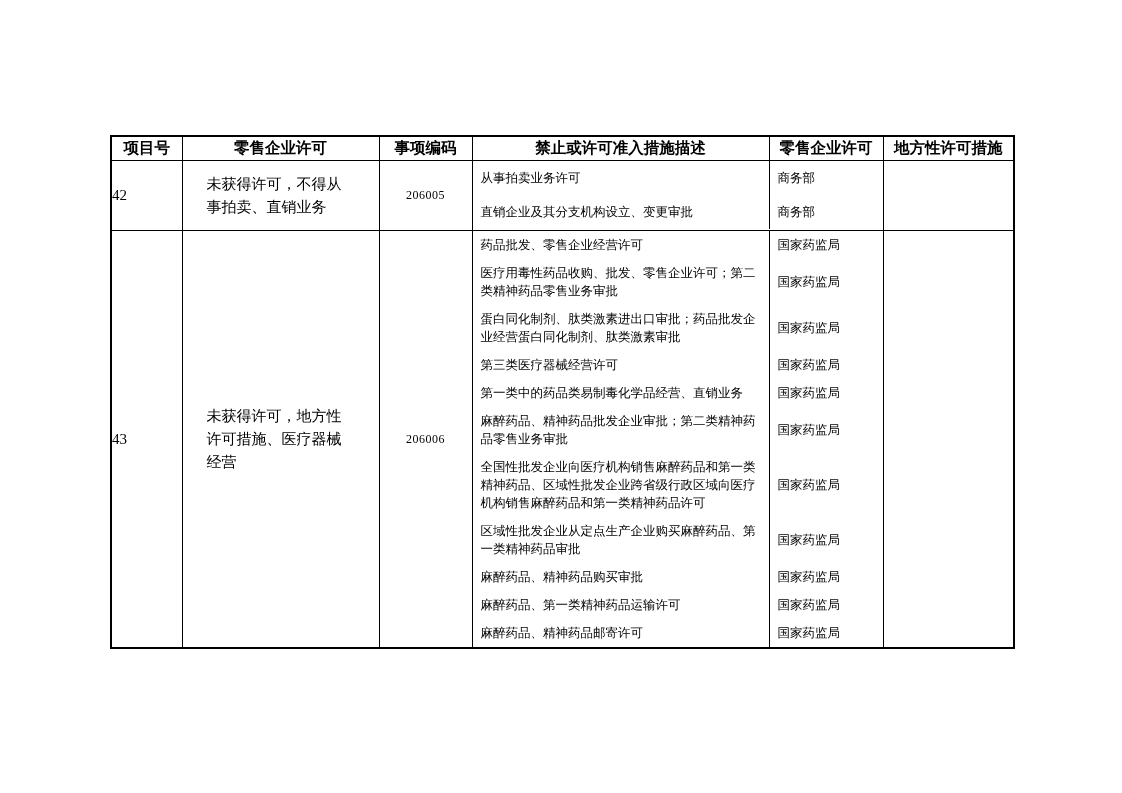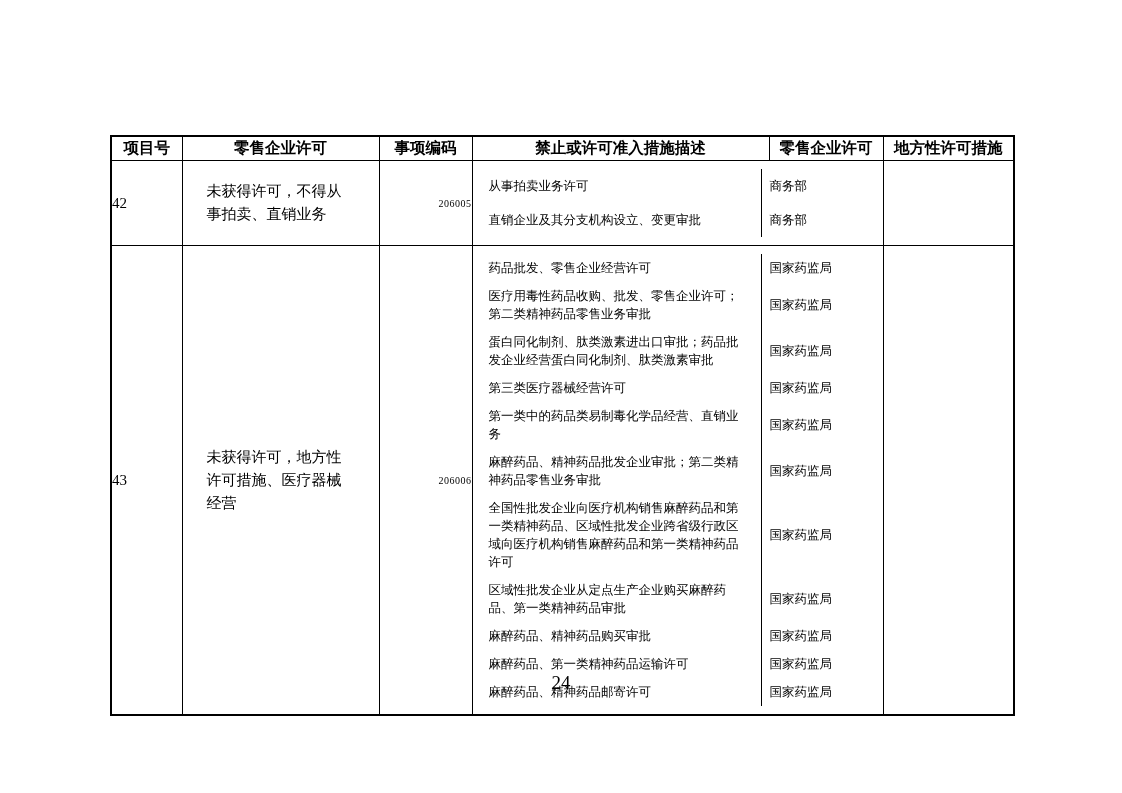--- a/index.html
+++ b/index.html
@@ -16,22 +16,22 @@
   }
   table.doc-table, .doc-table th, .doc-table td { border:1.5px solid #000; }
   table.doc-table { border-width:2px; }
   .doc-table th {
     font-weight:bold; font-size:15.5px; text-align:center;
     padding:1px 2px; vertical-align:middle; background:#fff;
   }
   .doc-table td { vertical-align:middle; background:#fff; }
   td.c-id   { font-size:15px; }
   td.c-item { font-size:15px; line-height:23px; padding:6px 24px; }
-  td.c-code { text-align:right; font-size:10px; letter-spacing:0.5px; }
-  td.c-measures { padding:8px; vertical-align:top; }
+  td.c-code { text-align:center; font-size:12px; letter-spacing:0.5px; }
+  td.c-measures { padding:0; vertical-align:top; }
   td.c-local { }
   .m-row { display:flex; align-items:stretch; }
   .m-text {
     flex:1 1 auto; font-size:12.5px; line-height:18px;
     padding:5px 10px 5px 8px;
   }
   .m-dept {
     flex:0 0 114px; width:114px; border-left:1.5px solid #000;
     font-size:12.5px; line-height:18px; padding:0 8px;
     display:flex; align-items:center;
@@ -134,15 +134,14 @@
             <div class="m-text">麻醉药品、精神药品邮寄许可</div>
             <div class="m-dept">国家药监局</div>
           </div>
         </td>
         <td class="c-local"></td>
       </tr>
 
     </tbody>
   </table>
 
-  <div class="page-number">24</div>
 
 </div>
 
 </body></html>

